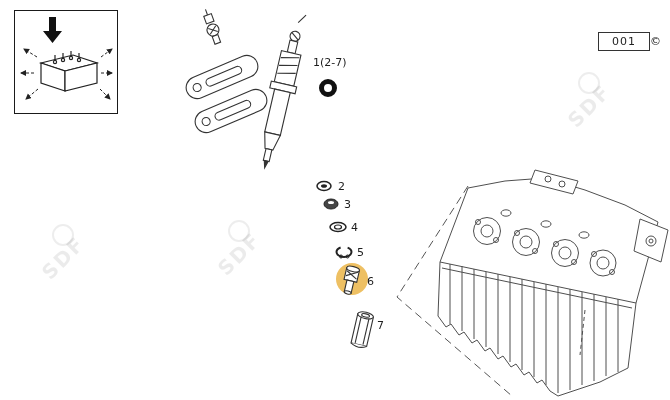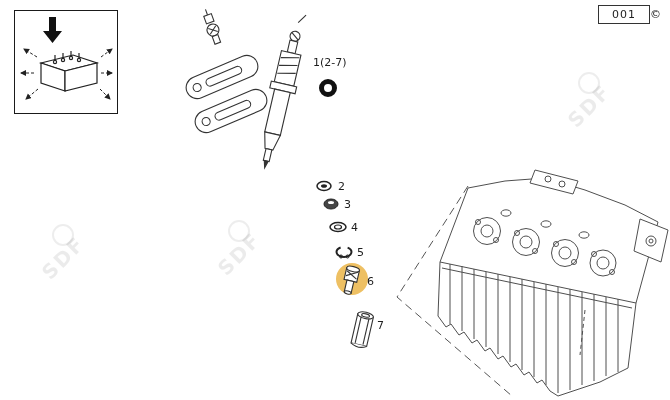--- a/index.html
+++ b/index.html
@@ -4,21 +4,21 @@
 <style>
   html,body{margin:0;padding:0;background:#fff;}
   .page{
     position:relative;width:670px;height:400px;background:#ffffff;overflow:hidden;
     font-family:"DejaVu Sans","Liberation Sans",sans-serif;
   }
   .thumb-box{
     position:absolute;left:14px;top:10px;width:104px;height:104px;
     border:1.5px solid #1a1a1a;background:#fff;box-sizing:border-box;
   }
-  .code-wrap{position:absolute;left:598px;top:5px;display:flex;align-items:center;gap:0;justify-content:flex-end;}
+  .code-wrap{position:absolute;left:598px;top:32px;display:flex;align-items:center;gap:0;justify-content:flex-end;}
   .code-box{
     width:50px;height:17px;border:1px solid #333;display:flex;align-items:center;justify-content:center;
     font-size:11px;color:#222;background:#fff;letter-spacing:1px;
   }
   .copyright{font-size:11px;color:#222;}
   .watermark{
     position:absolute;transform:rotate(-45deg);font-size:20px;font-weight:bold;
     color:rgba(0,0,0,0.08);letter-spacing:2px;pointer-events:none;
   }
   .wm-circle{

